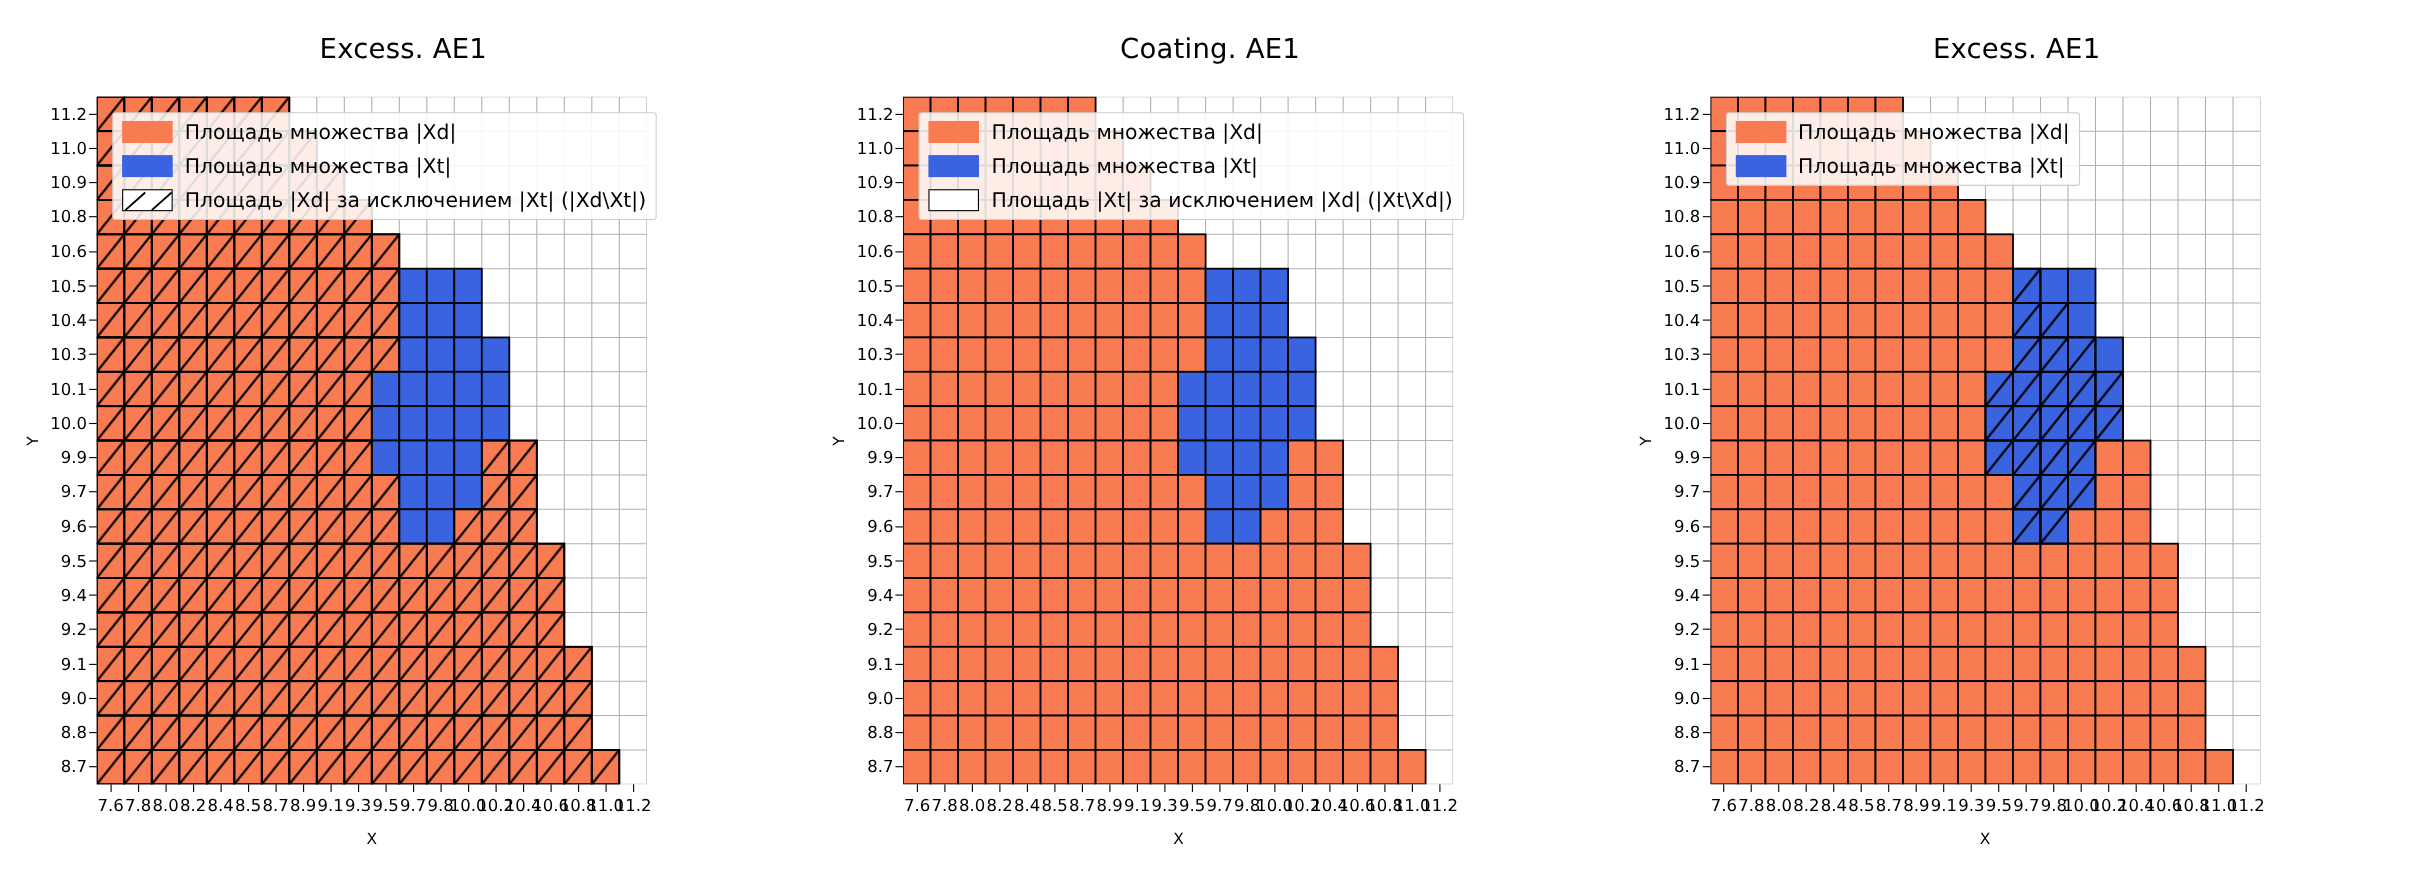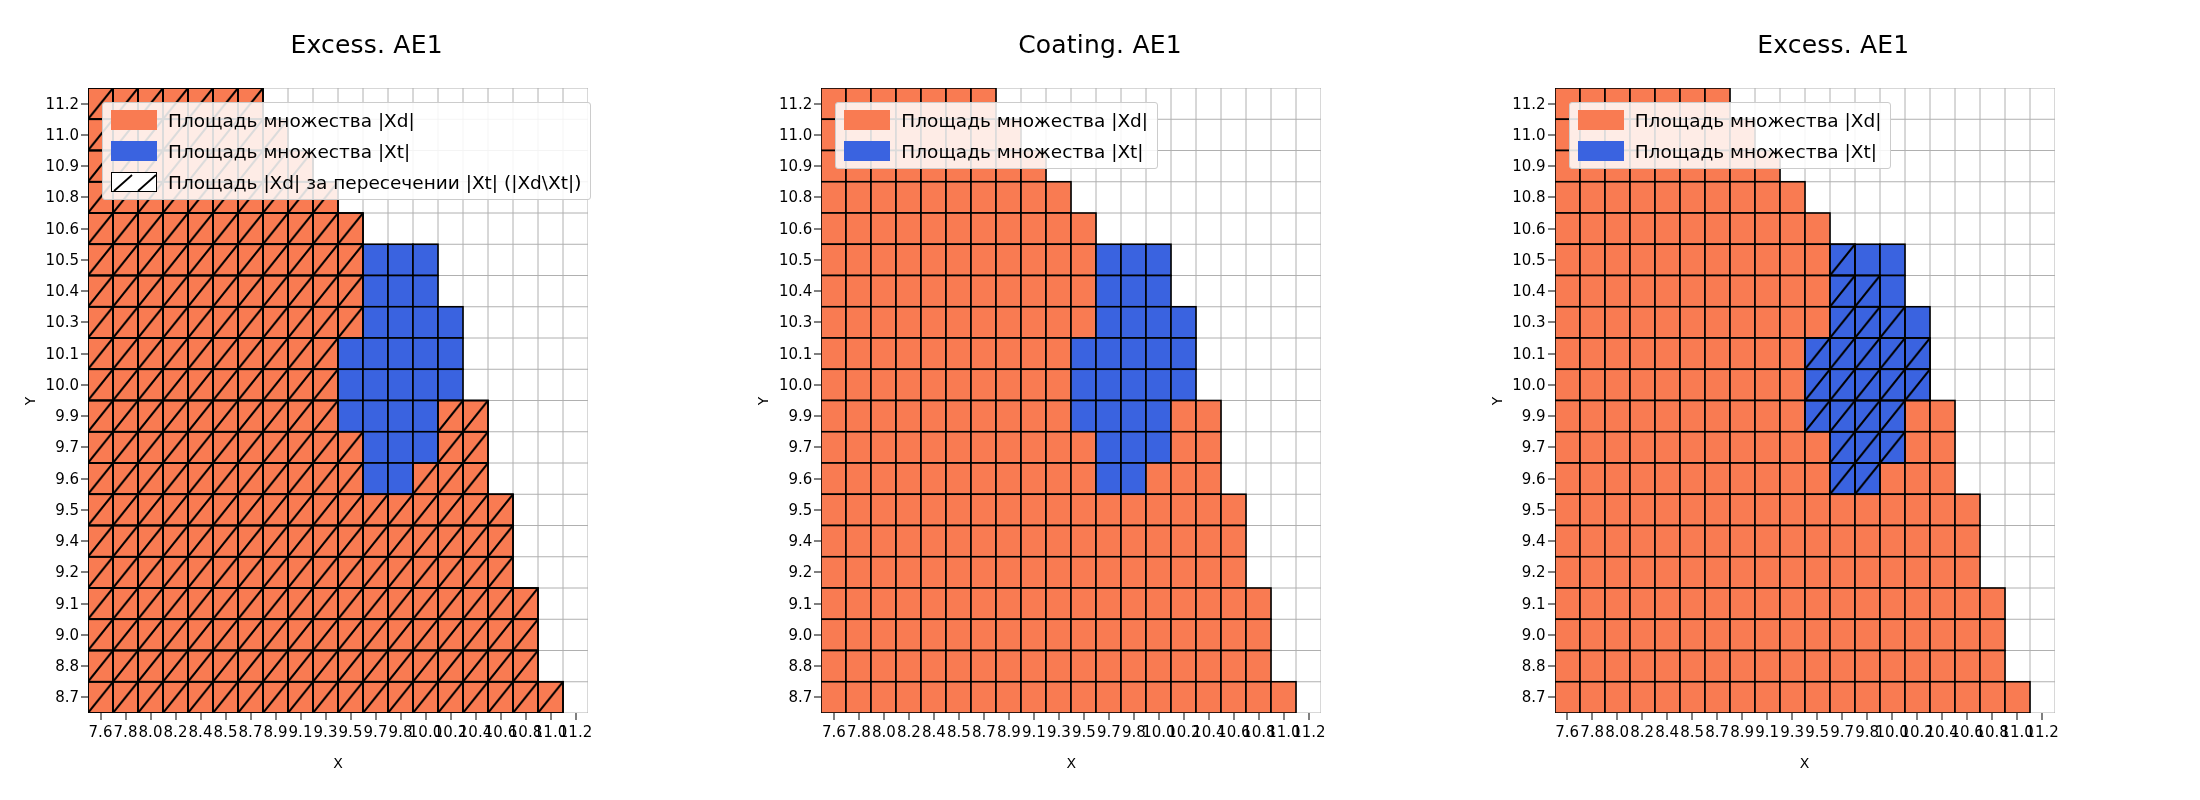--- a/index.html
+++ b/index.html
@@ -742,21 +742,21 @@
             <div class="swatch sw-blue"></div>
             <div class="legend-text">Площадь множества  |Xt|</div>
           </div>
           <div class="legend-row">
             <div class="swatch sw-hatch">
               <svg width="46" height="20" viewBox="0 0 46 20" style="display:block">
                 <line x1="2" y1="18" x2="20" y2="2" stroke="#000" stroke-width="1.7"></line>
                 <line x1="26" y1="18" x2="44" y2="2" stroke="#000" stroke-width="1.7"></line>
               </svg>
             </div>
-            <div class="legend-text">Площадь |Xd| за пересечении |Xt| (|Xd\Xt|)</div>
+            <div class="legend-text">Площадь |Xd| за исключением |Xt| (|Xd\Xt|)</div>
           </div>
         </div>
       </div>
     </div>
     <div class="panel">
       <div class="panel-title">Coating. AE1</div>
       <div class="plot-wrap">
         <svg class="grid-svg" viewBox="0 0 500 625">
           <defs>
             <pattern id="hatch-deficit" width="25.000" height="31.250" patternUnits="userSpaceOnUse">
@@ -1179,20 +1179,24 @@
         <div class="axis-label-x">X</div>
         <div class="axis-label-y">Y</div>
         <div class="legend">
           <div class="legend-row">
             <div class="swatch sw-orange"></div>
             <div class="legend-text">Площадь множества |Xd|</div>
           </div>
           <div class="legend-row">
             <div class="swatch sw-blue"></div>
             <div class="legend-text">Площадь множества  |Xt|</div>
+          </div>
+          <div class="legend-row">
+            <div class="swatch sw-hatch"></div>
+            <div class="legend-text">Площадь |Xt| за исключением |Xd| (|Xt\Xd|)</div>
           </div>
         </div>
       </div>
     </div>
     <div class="panel">
       <div class="panel-title">Excess. AE1</div>
       <div class="plot-wrap">
         <svg class="grid-svg" viewBox="0 0 500 625">
           <defs>
             <pattern id="hatch-coating" width="25.000" height="31.250" patternUnits="userSpaceOnUse">

